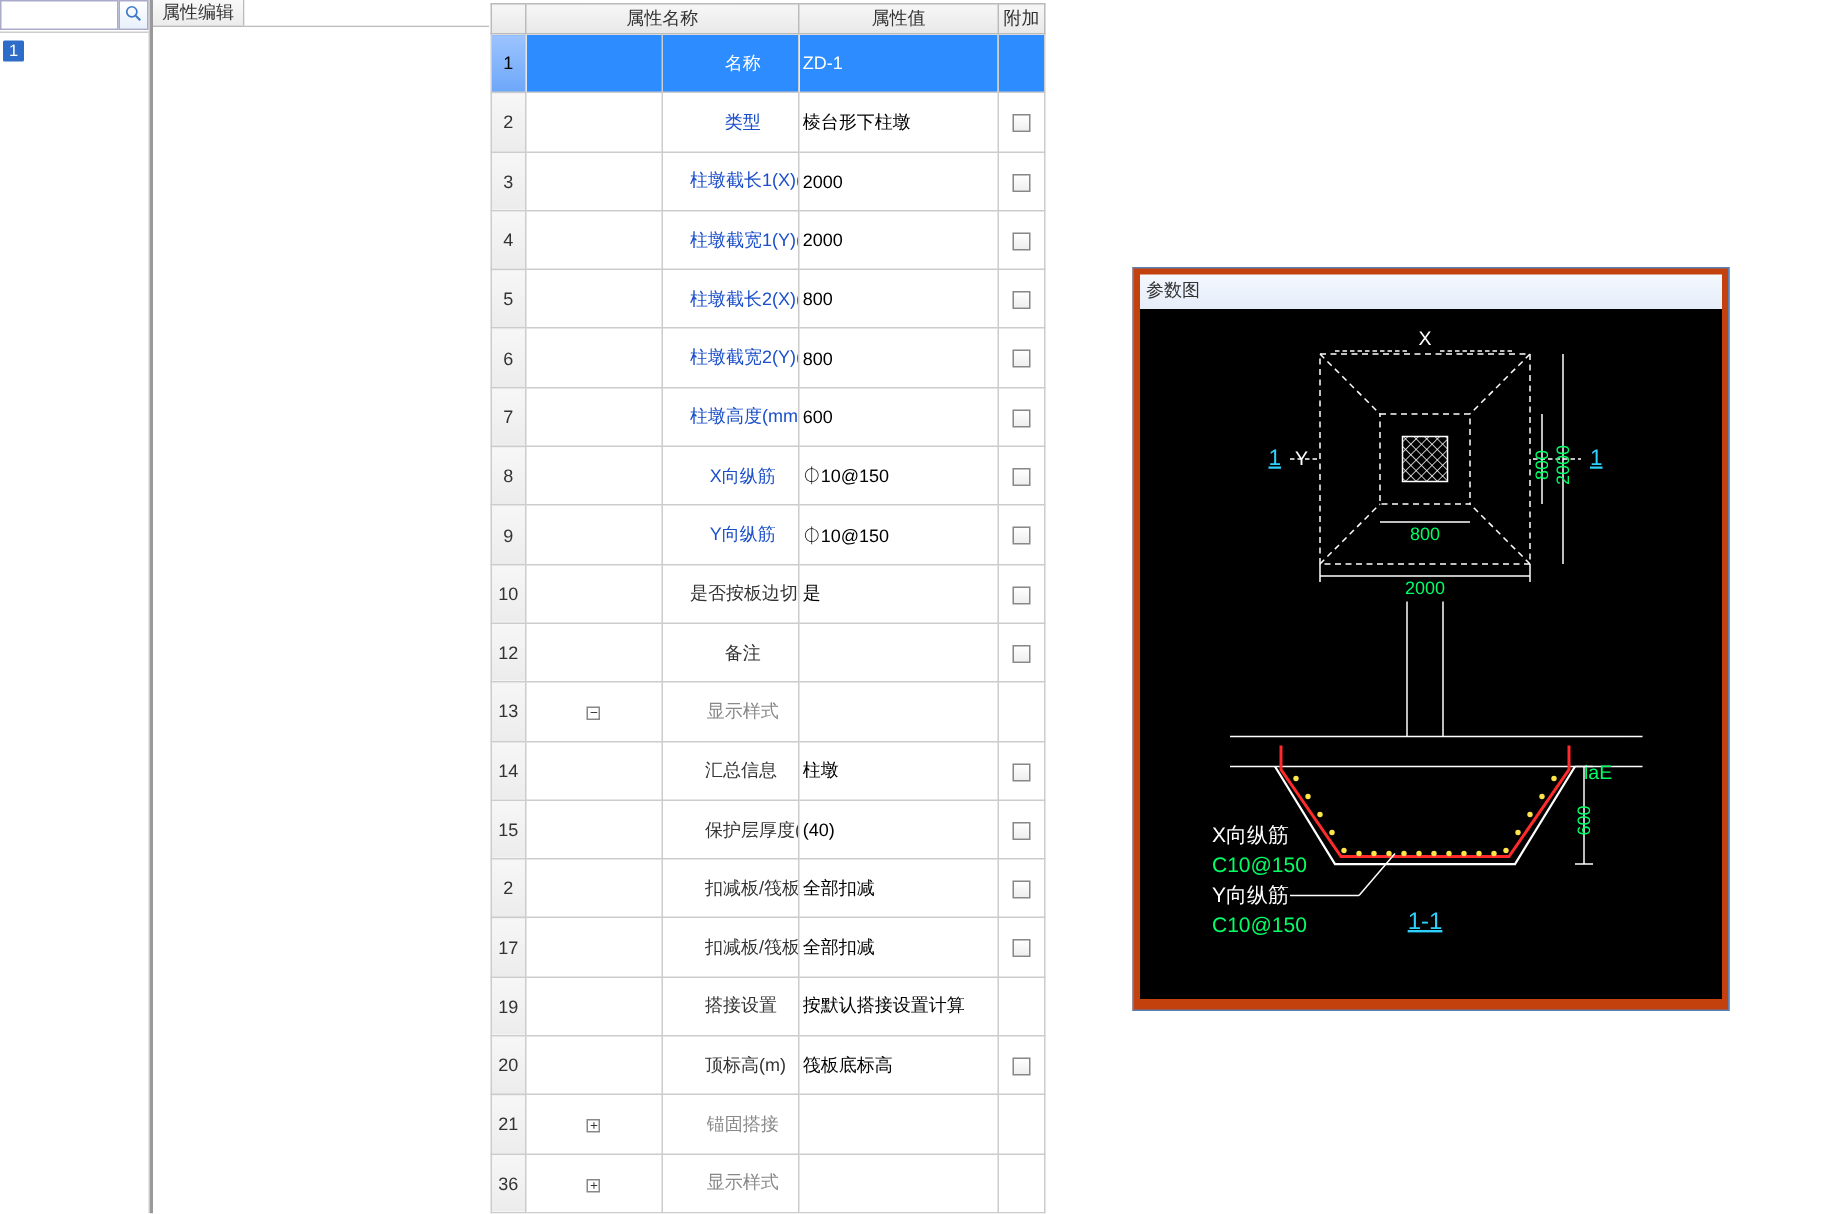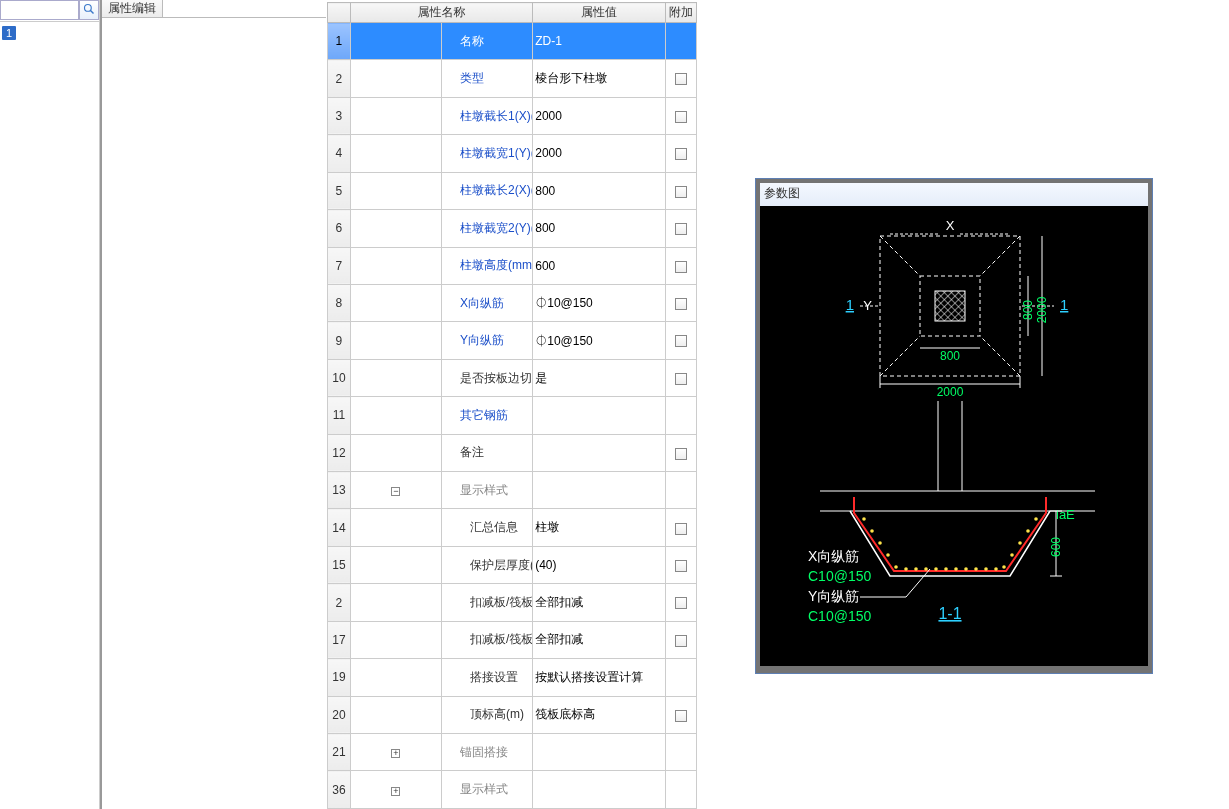--- a/index.html
+++ b/index.html
@@ -118,21 +118,21 @@
     .col-tree { width: 14px; text-align: center; background: #fff; color: #666; }
     .col-name { width: 176px; }
     .col-value { width: 128px; }
     .col-extra { width: 30px; text-align: center; }
     .link-text { color: #1b4fc9; }
     .normal-text { color: #333; }
     .gray-text { color: #888; }
     .row-selected td { background: #2d8cff !important; color: #fff !important; }
     .row-selected .link-text { color: #fff; }
     .row-selected .col-num { background: linear-gradient(#9cc4ff,#6da7f9) !important; color:#000 !important; }
-    .indent1 { padding-left: 18px !important; }
+    .indent1 { padding-left: 18px !important; text-align: center; }
     .indent2 { padding-left: 28px !important; }
     .checkbox-sq {
       display: inline-block;
       width: 12px;
       height: 12px;
       border: 1px solid #888;
       background: linear-gradient(#fff,#eee);
       vertical-align: middle;
     }
     .tree-box {
@@ -145,21 +145,21 @@
       text-align: center;
       color: #333;
       background: #fff;
     }
     .diagram-panel {
       position: absolute;
       right: 76px;
       top: 178px;
       width: 398px;
       border: 1px solid #5d7fb3;
-      background: #737373;
+      background: #c2410c;
       padding: 4px;
     }
     .diagram-title {
       font-size: 12px;
       color: #333;
       padding: 2px 4px 4px 4px;
       background: linear-gradient(#f4f8ff,#e5edf9);
     }
     .diagram-canvas {
       width: 388px;
@@ -267,27 +267,20 @@
             <td class="col-name indent1"><span class="link-text">Y向纵筋</span></td>
             <td class="col-value">⏀10@150</td>
             <td class="col-extra"><span class="checkbox-sq"></span></td>
           </tr>
           <tr>
             <td class="col-num">10</td>
             <td class="col-tree"></td>
             <td class="col-name indent1"><span class="normal-text">是否按板边切割</span></td>
             <td class="col-value">是</td>
             <td class="col-extra"><span class="checkbox-sq"></span></td>
-          </tr>
-          <tr>
-            <td class="col-num">11</td>
-            <td class="col-tree"></td>
-            <td class="col-name indent1"><span class="link-text">其它钢筋</span></td>
-            <td class="col-value"></td>
-            <td class="col-extra"></td>
           </tr>
           <tr>
             <td class="col-num">12</td>
             <td class="col-tree"></td>
             <td class="col-name indent1"><span class="normal-text">备注</span></td>
             <td class="col-value"></td>
             <td class="col-extra"><span class="checkbox-sq"></span></td>
           </tr>
           <tr>
             <td class="col-num">13</td>

